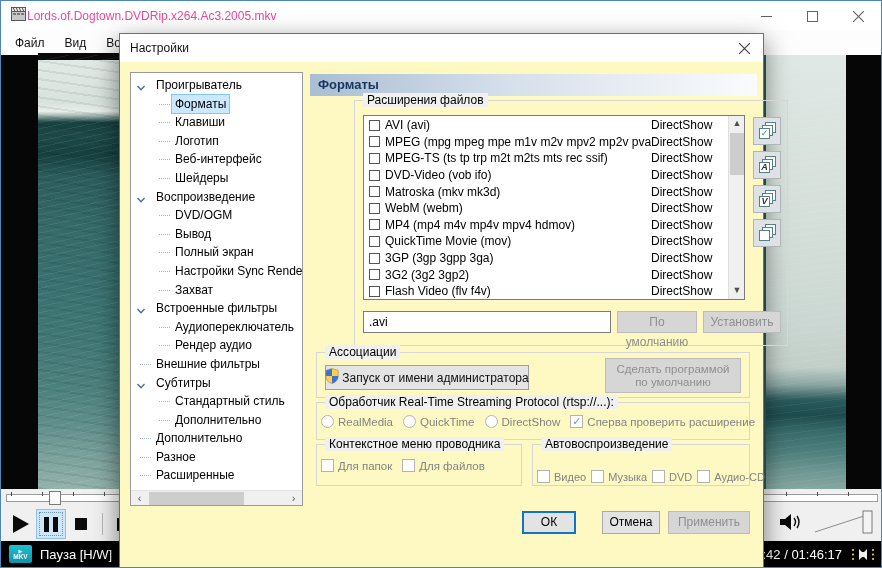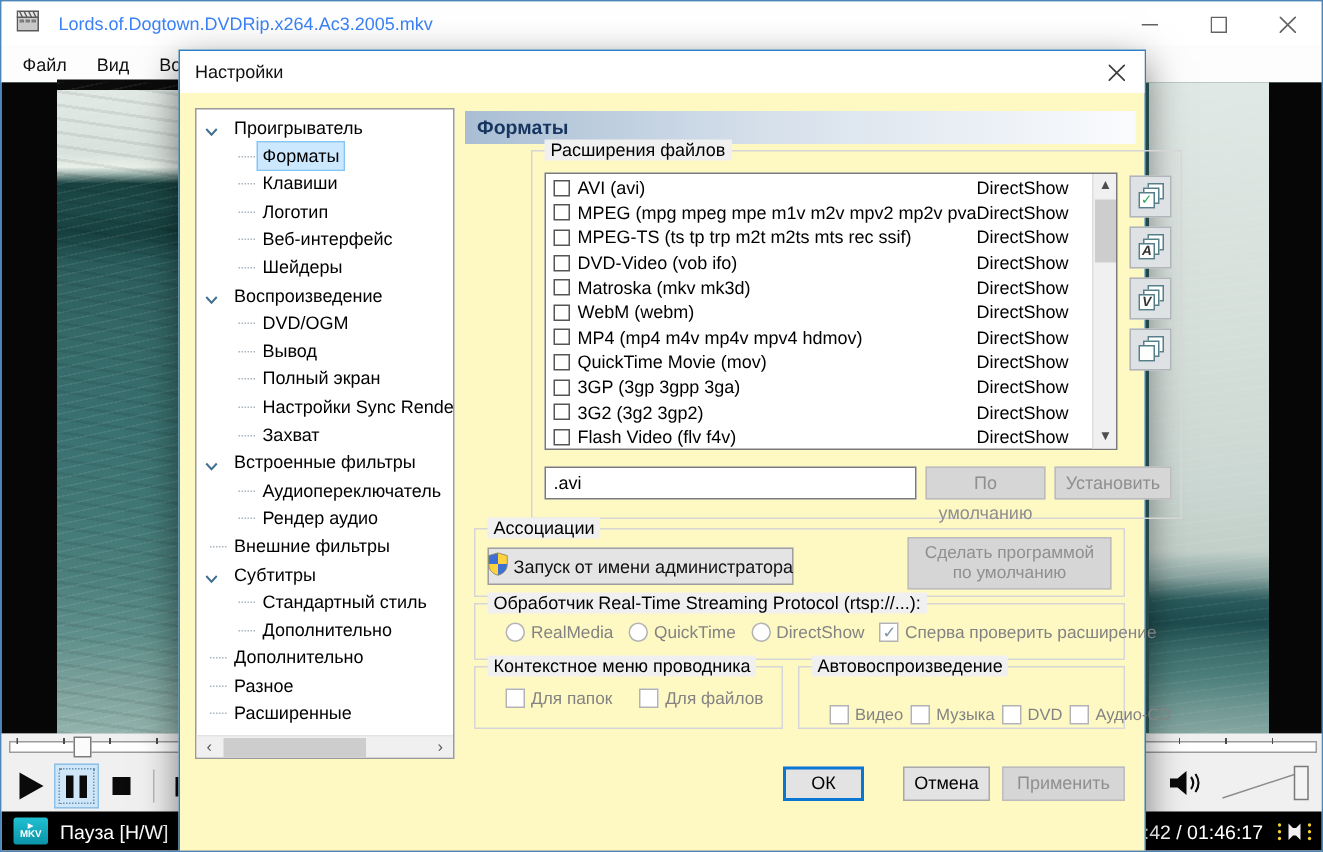--- a/index.html
+++ b/index.html
@@ -4,21 +4,21 @@
 <style>
   html,body{margin:0;padding:0;background:#222;}
   *{box-sizing:border-box;}
   #window{
     position:relative;width:882px;height:568px;overflow:hidden;
     background:#f0f0f0;border:1px solid #4d86bb;
     font-family:"Liberation Sans","DejaVu Sans",sans-serif;color:#000;
   }
   
   .titlebar{position:absolute;left:0;top:0;width:100%;height:30px;background:#fff;display:flex;align-items:center;padding-left:10px;}
-  .apptitle{font-size:12px;margin-left:12px;color:#3b82f6;text-align:right;}
+  .apptitle{font-size:12px;margin-left:0;color:#ec4899;text-align:right;}
   .wbtns{margin-left:auto;display:flex;height:100%;}
   .wbtn{width:46px;height:100%;display:flex;align-items:center;justify-content:center;color:#636363;}
   
   .menubar{position:absolute;left:0;top:30px;width:100%;height:24px;background:#fdfdfd;display:flex;align-items:stretch;padding-left:4px;}
   .menuitem{padding:0 10px;font-size:12px;display:flex;align-items:center;color:#111;white-space:nowrap;}
   
   .video{position:absolute;left:0;top:54px;width:882px;height:434px;background:#2e5f60;}
   .pillar{position:absolute;top:0;height:100%;background:#060606;}
   .pillar.l{left:0;width:37px;}
   .pillar.r{left:845px;width:37px;}
@@ -111,21 +111,21 @@
   .btn{font-size:12px;text-align:center;}
   .btn-dis{background:#d6d6d6;border:1px solid #bcbcbc;color:#8f8f8f;}
   .b-default{position:absolute;left:262px;top:210px;width:80px;height:22px;line-height:20px;}
   .b-set{position:absolute;left:348px;top:210px;width:78px;height:22px;line-height:20px;}
   .g-assoc{left:196px;top:318px;width:434px;height:46px;}
   .b-admin{position:absolute;left:8px;top:12px;width:204px;height:25px;background:#e4e4e4;border:1px solid #9f9f9f;
     display:flex;align-items:center;justify-content:center;gap:3px;font-size:12px;color:#111;white-space:nowrap;}
   .b-defprog{position:absolute;right:8px;top:5px;width:136px;height:35px;display:flex;align-items:center;justify-content:center;
     text-align:center;font-size:11.5px;line-height:13px;padding:0 4px;}
   .g-rtsp{left:196px;top:368px;width:434px;height:38px;}
-  .optrow{position:absolute;left:20px;top:12px;right:2px;display:flex;align-items:center;font-size:11.5px;color:#838383;white-space:nowrap;justify-content:space-between;}
+  .optrow{position:absolute;left:4px;top:12px;right:2px;display:flex;align-items:center;font-size:11.5px;color:#838383;white-space:nowrap;}
   .opt{display:flex;align-items:center;margin-right:10px;}
   .radio{width:13px;height:13px;border:1px solid #b3b3b3;border-radius:50%;background:#fff;margin-right:4px;position:relative;flex:none;}
   .cbx{width:13px;height:13px;border:1px solid #b3b3b3;background:#fff;margin-right:4px;position:relative;flex:none;}
   .cbx.checked::after{content:"✓";position:absolute;top:-1px;left:1px;font-size:11px;color:#7f93a5;}
   .g-ctx{left:196px;top:410px;width:206px;height:42px;}
   .g-auto{left:412px;top:410px;width:218px;height:42px;}
   .g-ctx .optrow{top:14px;}
   .g-auto .optrow{top:14px;font-size:11px;}
   .g-auto .opt{margin-right:5px;margin-top:11px;}
   .b-ok{position:absolute;left:402px;top:477px;width:54px;height:23px;background:#e3e3e3;border:2px solid #0b76d1;line-height:19px;}

